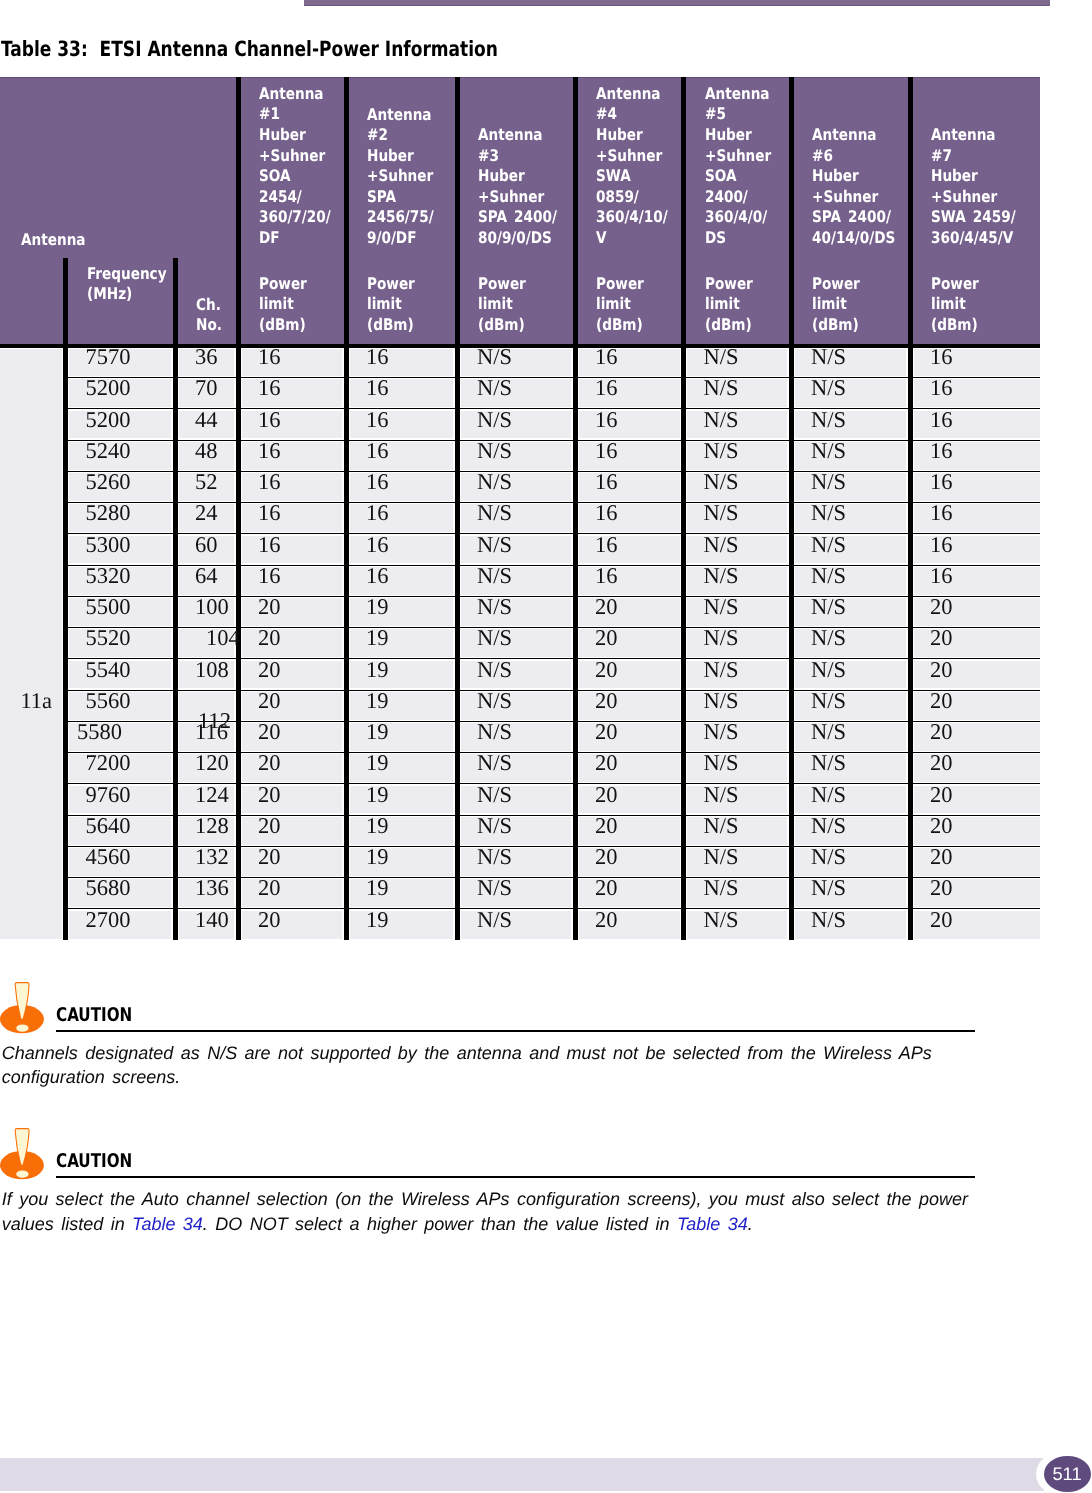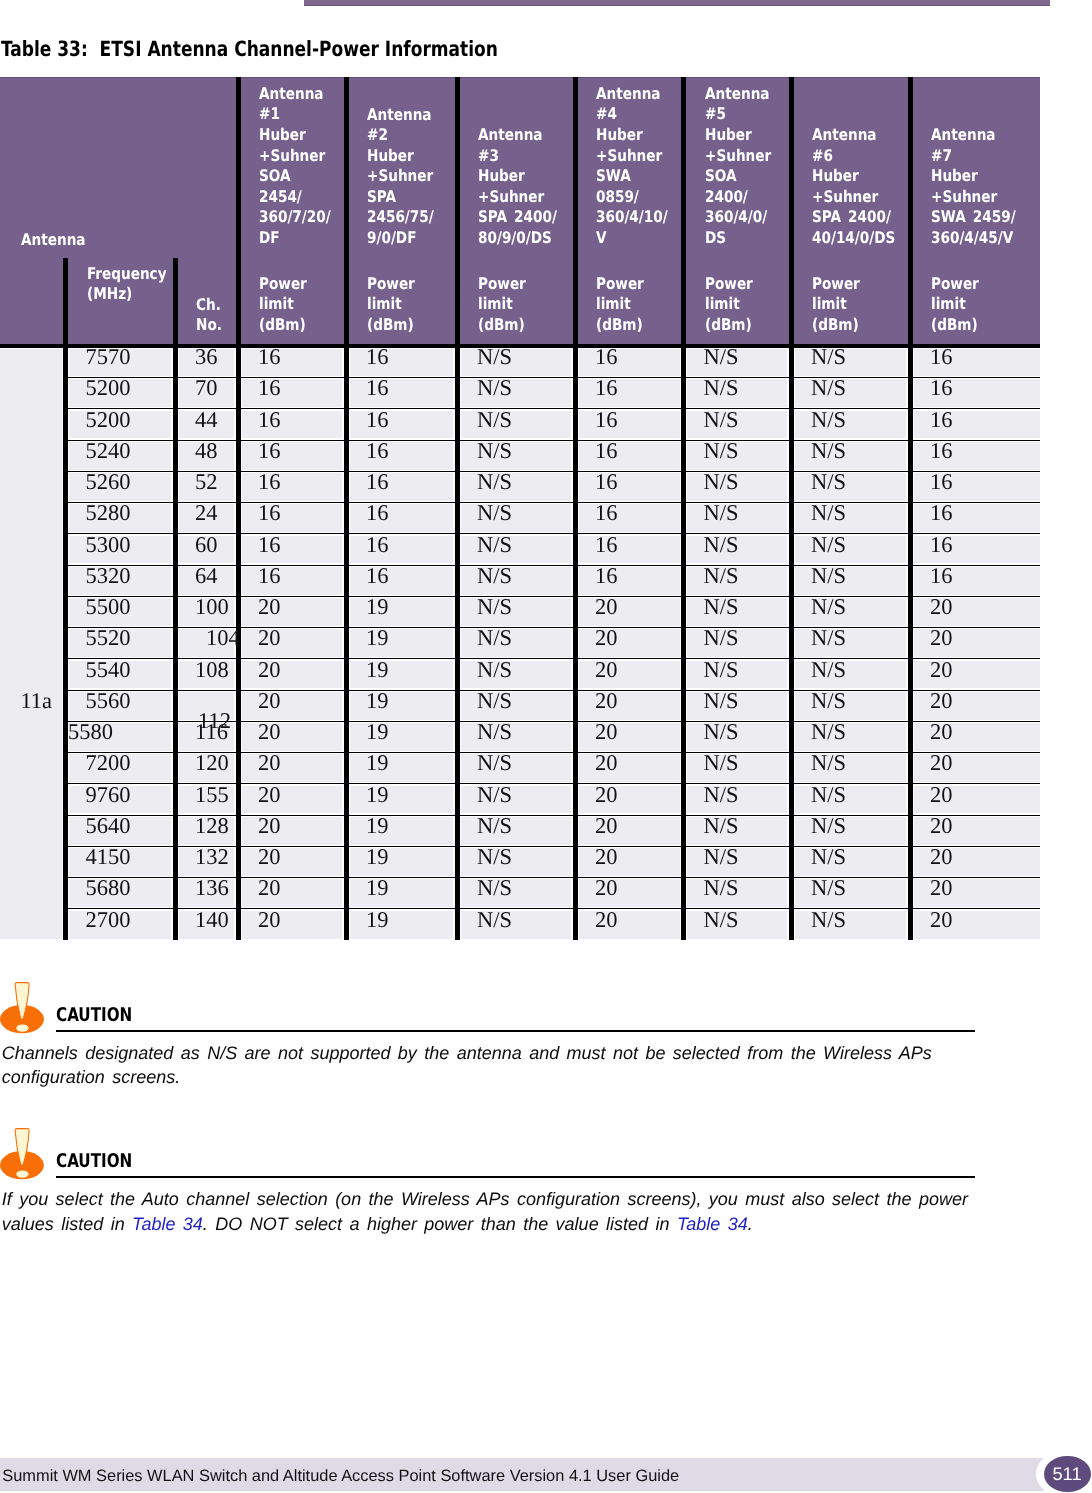--- a/index.html
+++ b/index.html
@@ -466,57 +466,57 @@
       <div class="cell" style="left:930px;top:658.7px;">20</div>
       <div class="cell" style="left:85.5px;top:689.95px;">5560</div>
       <div class="cell" style="left:198px;top:689.95px;margin-top:20px;">112</div>
       <div class="cell" style="left:258px;top:689.95px;">20</div>
       <div class="cell" style="left:366px;top:689.95px;">19</div>
       <div class="cell" style="left:477px;top:689.95px;">N/S</div>
       <div class="cell" style="left:595px;top:689.95px;">20</div>
       <div class="cell" style="left:703.5px;top:689.95px;">N/S</div>
       <div class="cell" style="left:811px;top:689.95px;">N/S</div>
       <div class="cell" style="left:930px;top:689.95px;">20</div>
-      <div class="cell" style="left:68px;top:721.2px;text-align:center;">5580</div>
+      <div class="cell" style="left:77px;top:721.2px;text-align:center;">5580</div>
       <div class="cell" style="left:195px;top:721.2px;">116</div>
       <div class="cell" style="left:258px;top:721.2px;">20</div>
       <div class="cell" style="left:366px;top:721.2px;">19</div>
       <div class="cell" style="left:477px;top:721.2px;">N/S</div>
       <div class="cell" style="left:595px;top:721.2px;">20</div>
       <div class="cell" style="left:703.5px;top:721.2px;">N/S</div>
       <div class="cell" style="left:811px;top:721.2px;">N/S</div>
       <div class="cell" style="left:930px;top:721.2px;">20</div>
       <div class="cell" style="left:85.5px;top:752.45px;">7200</div>
       <div class="cell" style="left:195px;top:752.45px;">120</div>
       <div class="cell" style="left:258px;top:752.45px;">20</div>
       <div class="cell" style="left:366px;top:752.45px;">19</div>
       <div class="cell" style="left:477px;top:752.45px;">N/S</div>
       <div class="cell" style="left:595px;top:752.45px;">20</div>
       <div class="cell" style="left:703.5px;top:752.45px;">N/S</div>
       <div class="cell" style="left:811px;top:752.45px;">N/S</div>
       <div class="cell" style="left:930px;top:752.45px;">20</div>
       <div class="cell" style="left:85.5px;top:783.7px;">9760</div>
-      <div class="cell" style="left:195px;top:783.7px;">155</div>
+      <div class="cell" style="left:195px;top:783.7px;">124</div>
       <div class="cell" style="left:258px;top:783.7px;">20</div>
       <div class="cell" style="left:366px;top:783.7px;">19</div>
       <div class="cell" style="left:477px;top:783.7px;">N/S</div>
       <div class="cell" style="left:595px;top:783.7px;">20</div>
       <div class="cell" style="left:703.5px;top:783.7px;">N/S</div>
       <div class="cell" style="left:811px;top:783.7px;">N/S</div>
       <div class="cell" style="left:930px;top:783.7px;">20</div>
       <div class="cell" style="left:85.5px;top:814.95px;">5640</div>
       <div class="cell" style="left:195px;top:814.95px;">128</div>
       <div class="cell" style="left:258px;top:814.95px;">20</div>
       <div class="cell" style="left:366px;top:814.95px;">19</div>
       <div class="cell" style="left:477px;top:814.95px;">N/S</div>
       <div class="cell" style="left:595px;top:814.95px;">20</div>
       <div class="cell" style="left:703.5px;top:814.95px;">N/S</div>
       <div class="cell" style="left:811px;top:814.95px;">N/S</div>
       <div class="cell" style="left:930px;top:814.95px;">20</div>
-      <div class="cell" style="left:85.5px;top:846.2px;">4150</div>
+      <div class="cell" style="left:85.5px;top:846.2px;">4560</div>
       <div class="cell" style="left:195px;top:846.2px;">132</div>
       <div class="cell" style="left:258px;top:846.2px;">20</div>
       <div class="cell" style="left:366px;top:846.2px;">19</div>
       <div class="cell" style="left:477px;top:846.2px;">N/S</div>
       <div class="cell" style="left:595px;top:846.2px;">20</div>
       <div class="cell" style="left:703.5px;top:846.2px;">N/S</div>
       <div class="cell" style="left:811px;top:846.2px;">N/S</div>
       <div class="cell" style="left:930px;top:846.2px;">20</div>
       <div class="cell" style="left:85.5px;top:877.45px;">5680</div>
       <div class="cell" style="left:195px;top:877.45px;">136</div>
@@ -552,17 +552,16 @@
         <path d="M15.1 2.4 Q15.1 0.6 16.9 0.6 L27.3 0.6 Q29.1 0.6 29.1 2.4 Q28.2 20 23.1 37 L20.8 37 Q16.3 20 15.1 2.4 Z" fill="#fdf6d2" stroke="#f96f07" stroke-width="1.05"></path>
         <ellipse cx="22.4" cy="46.1" rx="6.2" ry="3.6" fill="#fdf6d2"></ellipse>
       </svg>
       <div class="caution-label" style="left:56.2px;top:1151.9px;">CAUTION</div>
       <div class="caution-rule" style="left:56px;top:1175.8px;width:919px;"></div>
       <div class="caution-text" style="left:1.8px;top:1187.3px;width:975px;"><span>If you select the Auto channel selection (on the Wireless APs configuration screens), you must also select the power values listed in </span><a href="#">Table 34</a><span>. DO NOT select a higher power than the value listed in </span><a href="#">Table 34</a><span>.</span></div>
     </div>
 
   <div class="footer-bar"></div>
   <div class="footer-notch"></div>
-  <div class="footer-text">Summit WM Series WLAN Switch and Altitude Access Point Software Version 4.1 User Guide</div>
   <div class="page-oval"></div>
   <div class="page-num">511</div>
 
 </div>
 
 </body></html>

